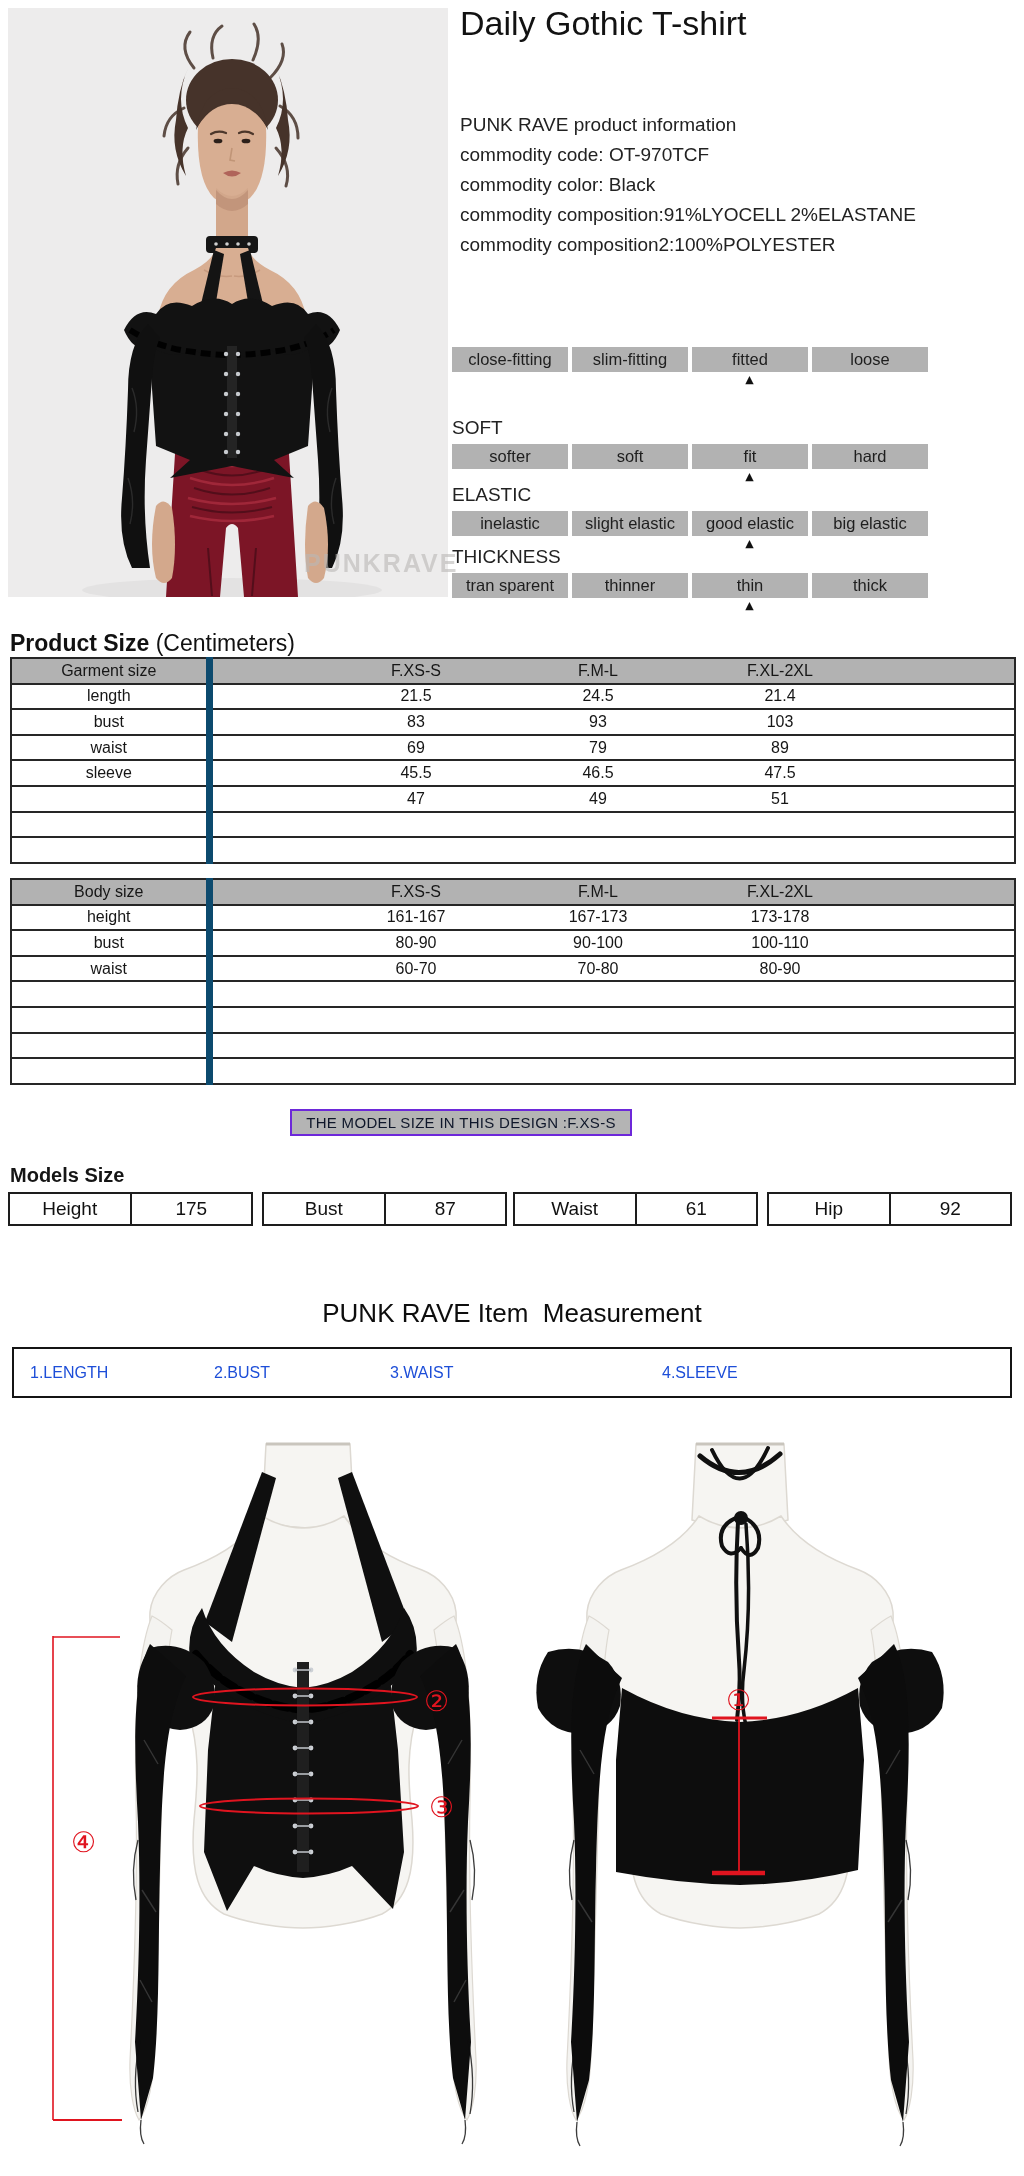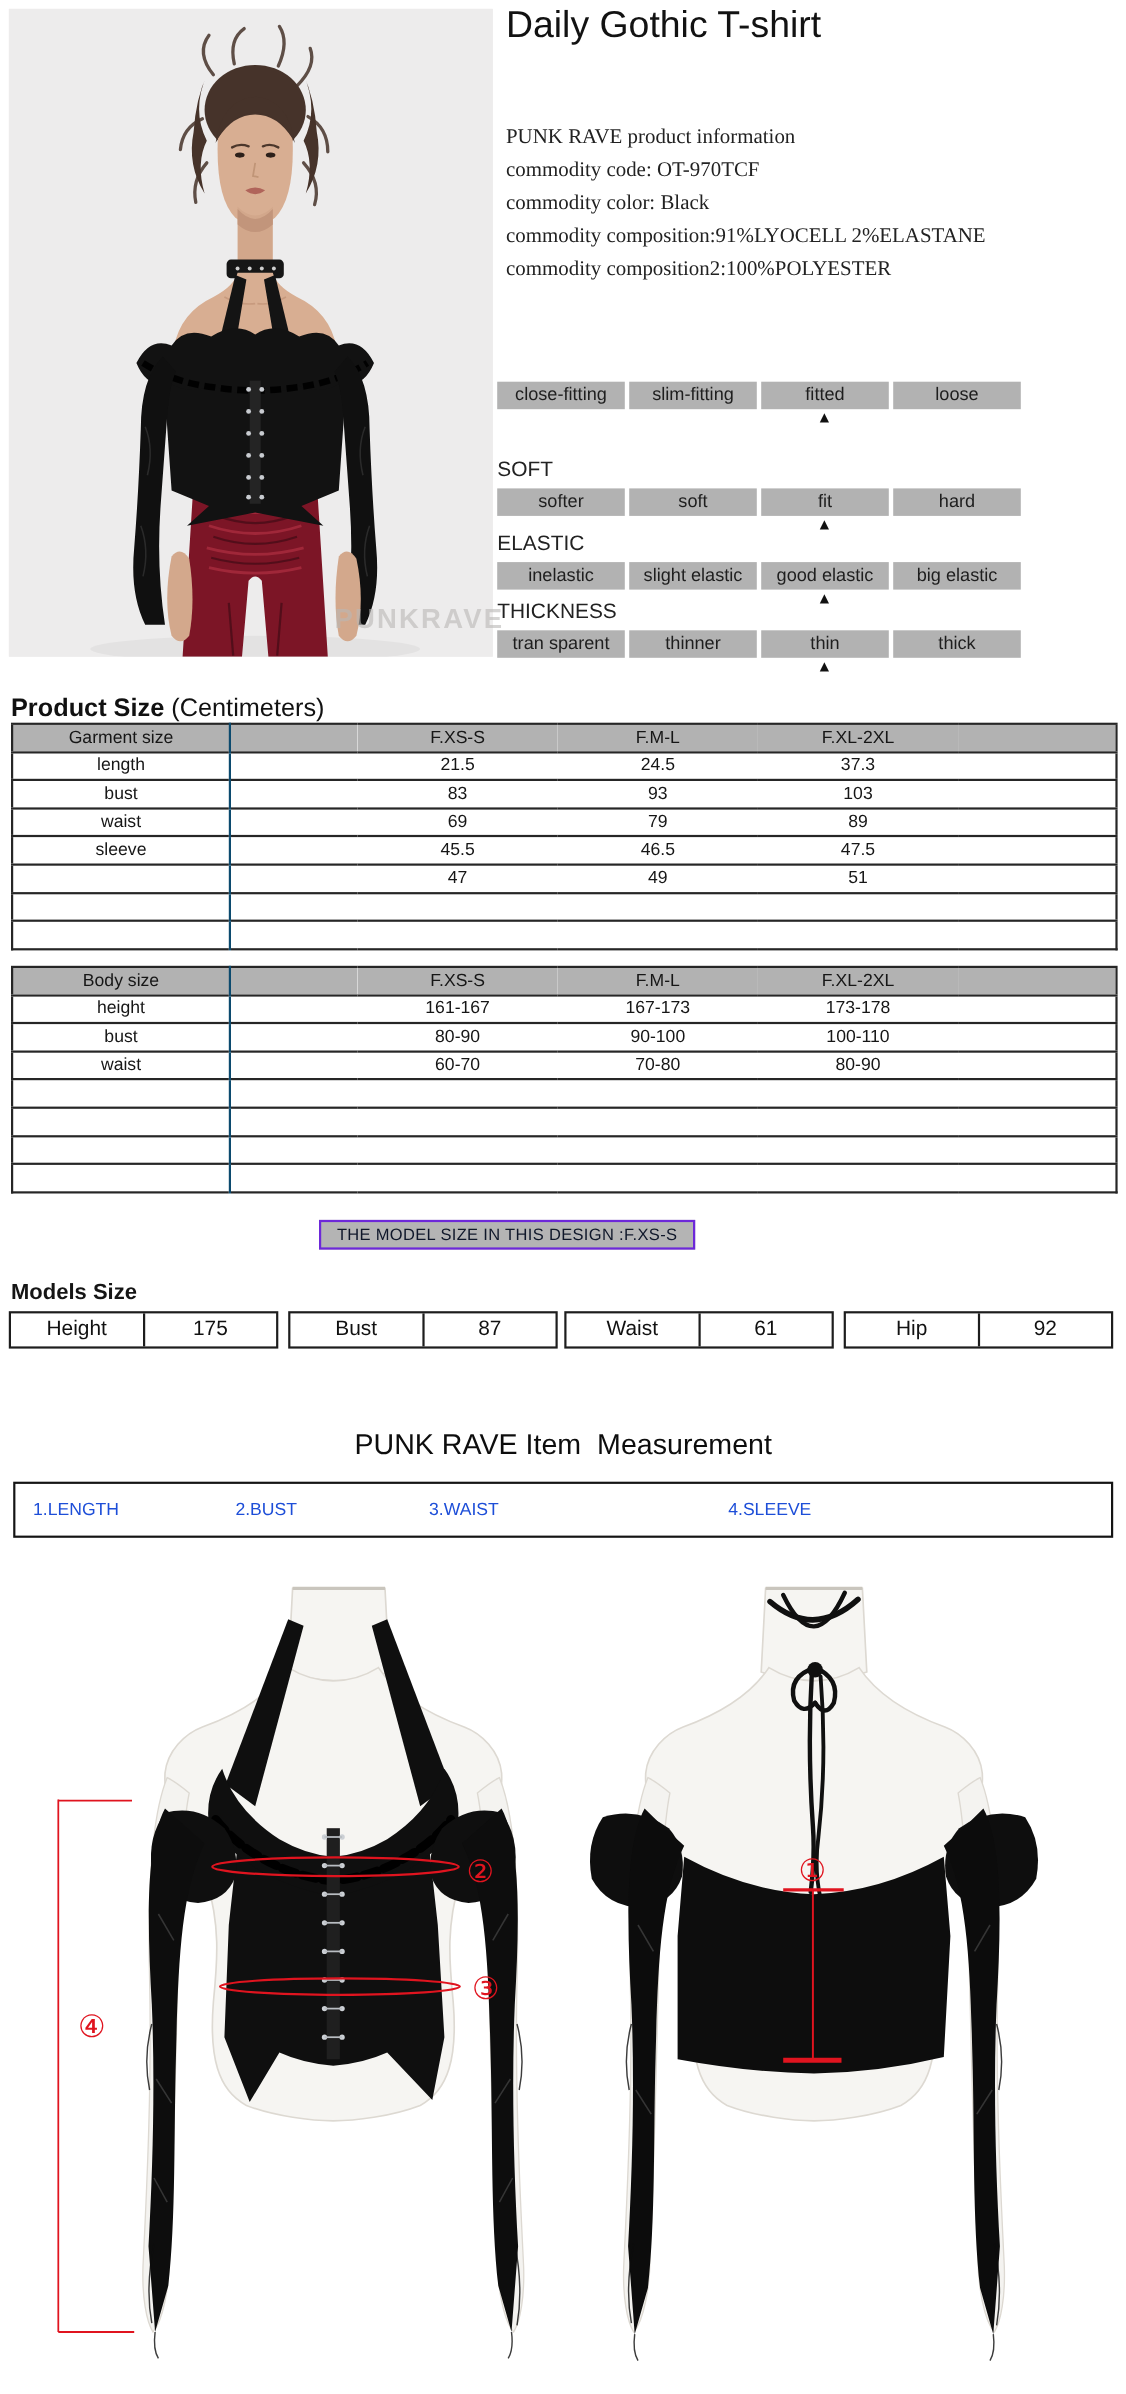--- a/index.html
+++ b/index.html
@@ -8,40 +8,40 @@
 
   
   .photo{position:absolute;left:8px;top:8px;width:440px;height:589px;background:#edecec;}
   .photo svg{display:block;}
   .watermark{position:absolute;left:296px;top:541px;font-size:25px;font-weight:bold;
              color:#bab8b6;opacity:.6;letter-spacing:2px;}
 
   
   .title{position:absolute;left:460px;top:4px;font-size:34px;color:#121212;}
   .info{position:absolute;left:460px;top:110px;font-size:19px;line-height:30px;color:#222;}
-  .info div{white-space:nowrap;font-family:Liberation Serif, serif;}
+  .info div{white-space:nowrap;}
 
   
   .attr{position:absolute;left:452px;width:476px;}
   .attr-name{font-size:19px;color:#222;margin-bottom:5px;}
   .attr-bars{display:flex;gap:4px;height:25px;}
   .attr-cell{flex:1;background:#b2b2b2;color:#1e1e1e;font-size:16.5px;
              display:flex;align-items:center;justify-content:center;white-space:nowrap;}
   .attr-arrowrow{position:relative;height:15px;}
   .attr-arrow{position:absolute;top:1px;transform:translateX(-50%);font-size:11px;
               color:#111;line-height:13px;font-family:"DejaVu Sans",sans-serif;}
 
   
   .size-heading{position:absolute;left:10px;top:630px;font-size:23px;color:#111;}
   .size-heading .b{font-weight:bold;}
   table.sizes{position:absolute;left:10px;width:1006px;border-collapse:collapse;
               table-layout:fixed;font-size:16px;color:#161616;border:2px solid #262626;}
   table.sizes td{border-top:2px solid #262626;height:23.6px;text-align:center;
                  padding:0;overflow:hidden;white-space:nowrap;}
-  table.sizes td.lab{border-right:2px solid #0c4a6e;}
+  table.sizes td.lab{border-right:7px solid #0c4a6e;}
   table.sizes tr.head td{background:#b2b2b2;}
   #garment-table{top:657px;}
   #body-table{top:878px;}
 
   
   .banner{position:absolute;left:290px;top:1096px;width:342px;height:27px;box-sizing:border-box;
           background:#b4b4b4;border:2px solid #6d28d9;font-size:15px;color:#0f172a;
           display:flex;align-items:center;justify-content:center;letter-spacing:.3px;margin-top:13px;}
 
   
@@ -257,21 +257,21 @@
       <td>F.XS-S</td>
       <td>F.M-L</td>
       <td>F.XL-2XL</td>
           <td></td>
     </tr>
     <tr>
           <td class="lab">length</td>
           <td></td>
           <td>21.5</td>
           <td>24.5</td>
-          <td>37.3</td>
+          <td>21.4</td>
           <td></td>
         </tr>
     <tr>
           <td class="lab">bust</td>
           <td></td>
           <td>83</td>
           <td>93</td>
           <td>103</td>
           <td></td>
         </tr>

